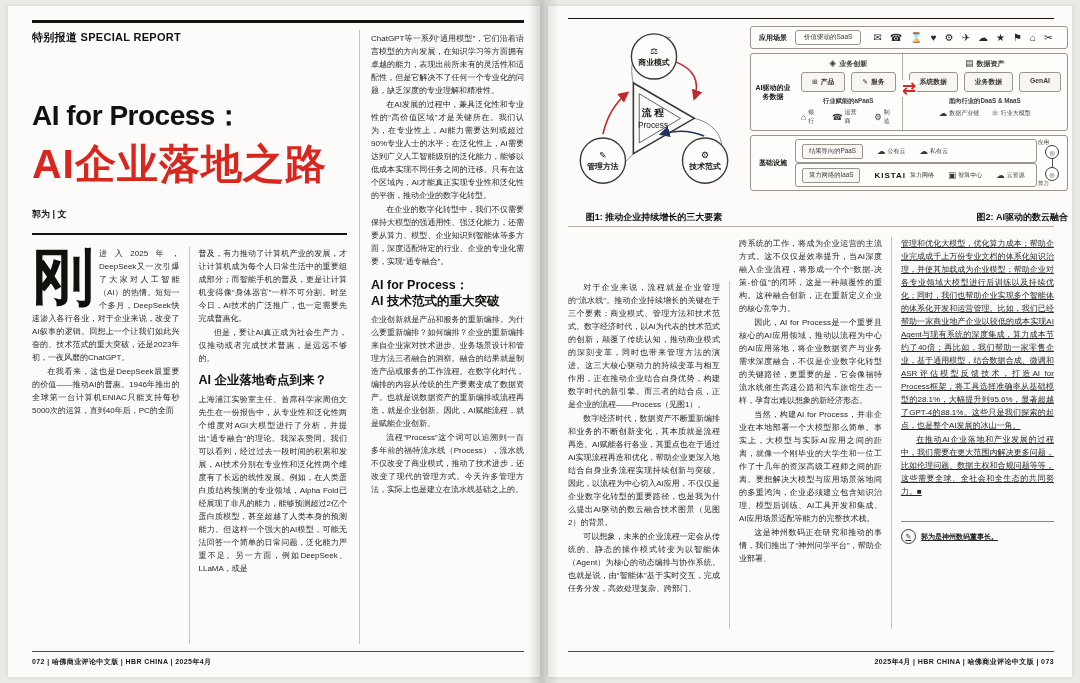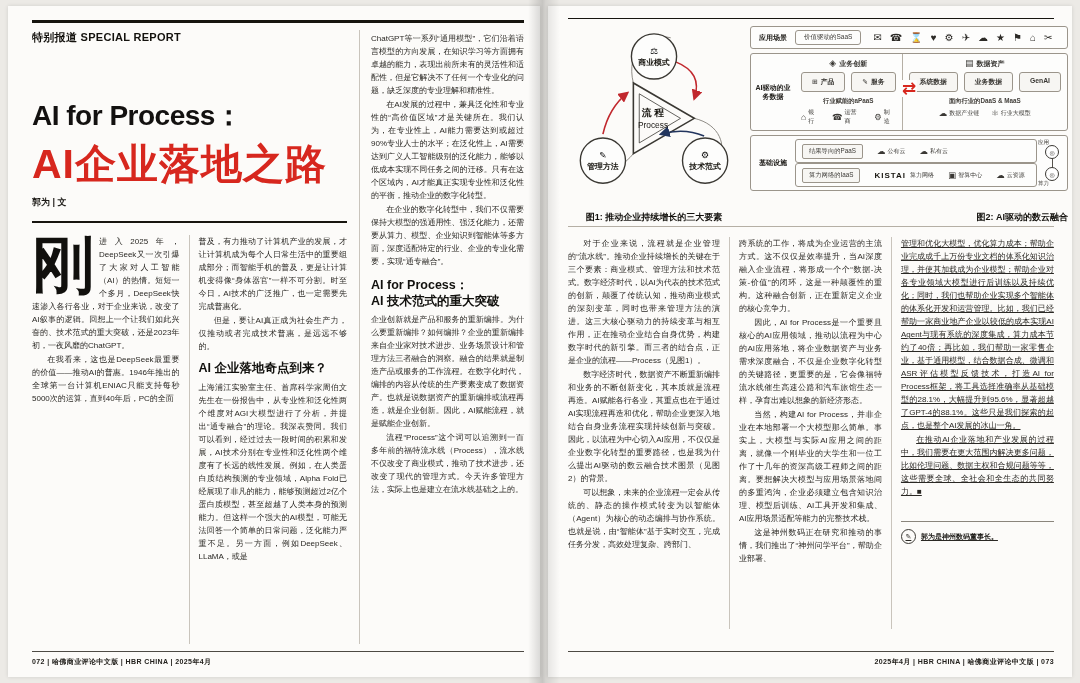--- a/index.html
+++ b/index.html
@@ -21,21 +21,21 @@
   .body-text p{margin:0 0 1px 0;font-size:8px;line-height:13px;text-align:justify;}
   .body-text p.ind{text-indent:1.9em;}
 
   
   .toprule{border-top:3px solid #17150f;margin-bottom:7px;}
   .lp-flex{display:flex;height:614px;overflow:hidden;}
   .lp-left{width:328px;border-right:1px solid #c9c4bc;padding-right:12px;box-sizing:border-box;display:flex;flex-direction:column;}
   .kicker{font-size:11px;font-weight:bold;letter-spacing:.3px;color:#14120e;}
   .title-en{margin:52px 0 2px 0;font-size:28px;font-weight:800;color:#131110;letter-spacing:-.5px;}
   .title-cn{margin:0;font-size:41px;font-weight:900;letter-spacing:1px;}
-  .byline{margin-top:4px;font-size:9px;font-weight:bold;color:#1c1a16;}
+  .byline{margin-top:16px;font-size:9px;font-weight:bold;color:#1c1a16;}
   .title-rule{border-top:2px solid #17150f;margin:12px 0 12px 0;}
   .two-cols{display:flex;flex:1;overflow:hidden;}
   .two-cols .col{width:50%;box-sizing:border-box;overflow:hidden;}
   .two-cols .col:first-child{padding-right:9px;border-right:1px solid #c9c4bc;}
   .two-cols .col:last-child{padding-left:9px;}
   .dropcap{float:left;font-size:62px;line-height:56px;font-weight:900;color:#11100d;margin:2px 5px 0 0;}
   .h2{font-size:12.5px;font-weight:900;color:#11100d;margin:8px 0 4px 0;line-height:1.25;}
   .col3rd{flex:1;padding-left:11px;box-sizing:border-box;overflow:hidden;padding-top:2px;}
   .pfooter{position:absolute;left:24px;right:16px;bottom:10px;border-top:1px solid #4d4a44;padding-top:5px;
     font-size:7px;font-weight:bold;letter-spacing:.4px;color:#23211d;}
@@ -76,21 +76,21 @@
   .circ{position:absolute;left:0;width:12px;height:12px;border:1.5px solid #3c3a35;border-radius:50%;background:#fff;
     display:flex;align-items:center;justify-content:center;font-size:6px;}
   .circ.top{top:0;}
   .circ.bot{bottom:0;}
   .circ-lab{position:absolute;right:18px;font-size:5.5px;color:#44413c;white-space:nowrap;}
   .circ-lab.top{top:3px;} .circ-lab.bot{bottom:3px;}
 
   
   .rp-cols{display:flex;border-top:1px solid #b5afa5;margin-top:2px;padding-top:10px;height:392px;overflow:hidden;}
   .rp-cols .col{width:33.33%;box-sizing:border-box;overflow:hidden;}
-  .rp-cols .col.c1{padding-right:9px;border-right:1px solid #c9c4bc;}
+  .rp-cols .col.c1{padding-right:9px;border-right:1px solid #c9c4bc;margin-top:44px;}
   .rp-cols .col.c2{padding:0 9px;border-right:1px solid #c9c4bc;}
   .rp-cols .col.c3{padding-left:9px;display:flex;flex-direction:column;text-decoration:underline;}
   .bio{margin-top:22px;border-top:1px solid #8a857c;padding-top:7px;display:flex;align-items:center;gap:5px;}
   .bio-ic{width:13px;height:13px;border:1.2px solid #3c3a35;border-radius:50%;display:flex;align-items:center;justify-content:center;font-size:7px;flex:0 0 auto;}
   .bio-tx{font-size:7px;font-weight:bold;color:#23211d;}
 </style>
 </head>
 <body>
 
 <div class="spread">

